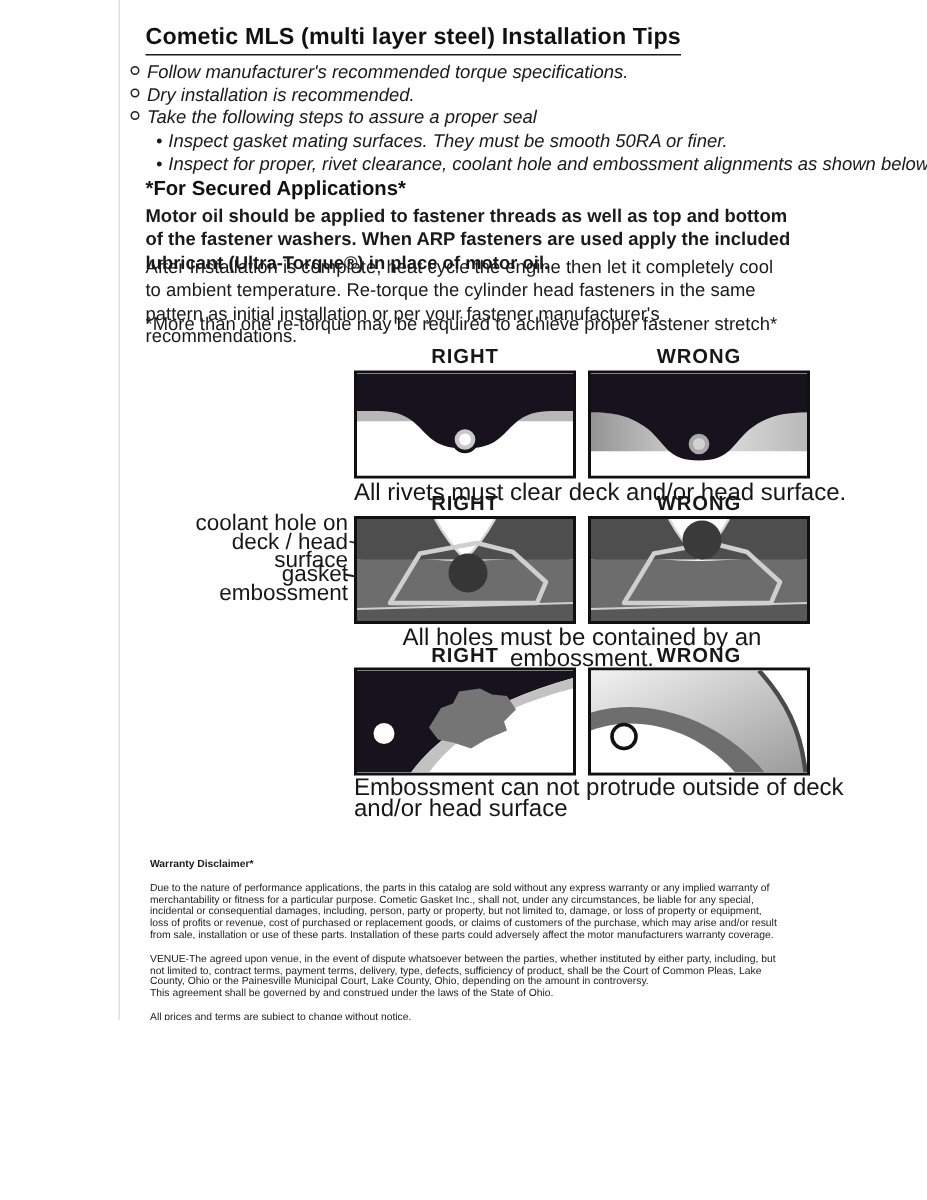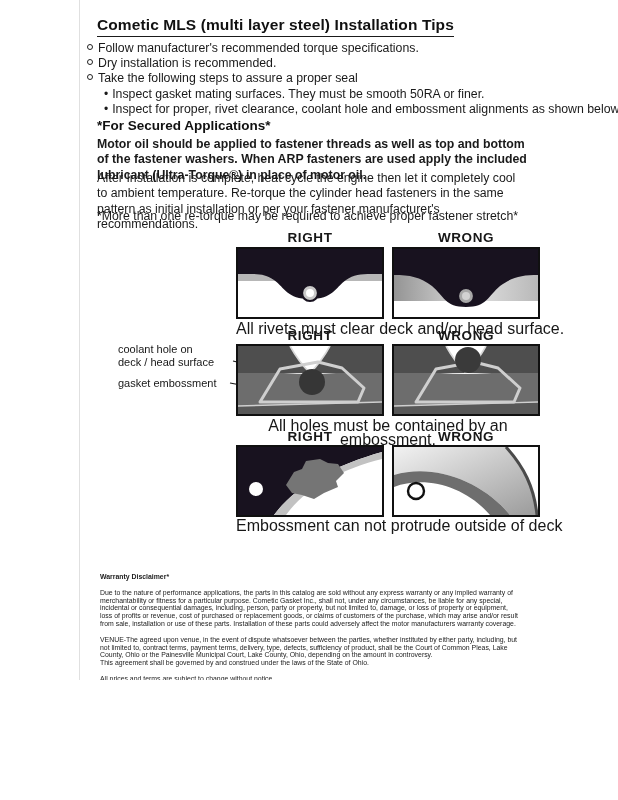--- a/index.html
+++ b/index.html
@@ -4,40 +4,40 @@
 <style>
   html,body{margin:0;padding:0;}
   .page{position:relative;width:618px;height:680px;background:#ffffff;overflow:hidden;
         font-family:"Liberation Sans",sans-serif;color:#1a1a1a;}
   .page-edge{position:absolute;left:79px;top:0;width:1px;height:800px;background:#e0e0e0;}
 
   .title{position:absolute;left:97px;top:16px;margin:0;font-size:15.5px;font-weight:700;
          color:#111;border-bottom:1.6px solid #1a1a1a;padding-bottom:2px;letter-spacing:.1px;}
 
   .bullets{position:absolute;left:87px;top:41px;width:440px;font-size:12.3px;line-height:15.2px;}
-  .b-line{white-space:nowrap;}
+  .b-line{white-space:nowrap;font-style:italic;}
   .b-sub{margin-left:17px;}
   .marker-circle{display:inline-block;width:4px;height:4px;border:1px solid #222;border-radius:50%;
                  margin-right:5px;vertical-align:2px;}
   .marker-dot{display:inline-block;margin-right:4px;font-size:12px;}
 
   .diesel-heading{position:absolute;left:97px;top:118px;font-size:13.5px;font-weight:700;color:#111;}
   .body-p{position:absolute;left:97px;width:430px;margin:0;font-size:12.3px;line-height:15.3px;}
   .p1{top:137px;font-weight:bold;}
   .p2{top:171px;}
   .p3{top:209px;}
 
   .col-head{position:absolute;width:148px;text-align:center;font-size:13.5px;font-weight:700;
             letter-spacing:.6px;color:#171717;}
   .panel{position:absolute;width:148px;height:72px;border:2px solid #101010;box-sizing:border-box;
          background:#fff;}
   .panel svg{display:block;}
   .cap{position:absolute;font-size:16px;line-height:13.5px;color:#171717;}
 
-  .diag-label{position:absolute;left:118px;width:114px;font-size:11px;
+  .diag-label{position:absolute;left:118px;width:114px;text-align:right;font-size:15px;
               line-height:12.5px;color:#171717;}
   .leader-overlay{position:absolute;left:0;top:0;width:618px;height:800px;pointer-events:none;}
 
   .fine-print{position:absolute;left:100px;top:573px;width:420px;font-size:6.9px;
               line-height:7.8px;color:#1b1b1b;}
   .fp-h{font-weight:700;margin-bottom:8px;}
   .fp-p{margin:0 0 8px 0;}
   .fp-p.tight{margin-bottom:0;}
 
   .footer-code{position:absolute;left:389px;top:760px;font-size:14px;letter-spacing:.3px;color:#2a2a2a;}
@@ -161,20 +161,21 @@
       </defs>
       <rect x="0" y="0" width="144" height="68" fill="#ffffff"></rect>
       <path d="M0,0 L112,0 C130,20 140,40 143,68 L116,68 C88,34 40,16 0,28 Z" fill="url(#gradF)"></path>
       <path d="M112,0 C130,20 140,40 143,68" stroke="#4a4a4a" stroke-width="3" fill="none"></path>
       <path d="M0,28 C40,16 88,34 116,68 L96,68 C72,40 32,28 0,40 Z" fill="#6e6e6e"></path>
       <circle cx="22" cy="44" r="8" fill="#ffffff" stroke="#111111" stroke-width="2.4"></circle>
     </svg>
   </div>
   <div class="cap" style="left:236px;top:519px;">
     <div>Embossment can not protrude outside of deck</div>
+    <div>and/or head surface</div>
   </div>
 
   <div class="fine-print">
     <div class="fp-h">Warranty Disclaimer*</div>
     <p class="fp-p">Due to the nature of performance applications, the parts in this catalog are sold without any express warranty or any implied warranty of merchantability or fitness for a particular purpose.  Cometic Gasket Inc., shall not, under any circumstances, be liable for any special, incidental or consequential damages, including, person, party or property, but not limited to, damage, or loss of property or equipment, loss of profits or revenue, cost of purchased or replacement goods, or claims of customers of the purchase, which may arise and/or result from sale, installation or use of these parts.  Installation of these parts could adversely affect the motor manufacturers warranty coverage.</p>
     <p class="fp-p tight">VENUE-The agreed upon venue, in the event of dispute whatsoever between the parties, whether instituted by either party, including, but not limited to, contract terms, payment terms, delivery, type, defects, sufficiency of product, shall be the Court of Common Pleas, Lake County, Ohio or the Painesville Municipal Court, Lake County, Ohio, depending on the amount in controversy.</p>
     <p class="fp-p">This agreement shall be governed by and construed under the laws of the State of Ohio.</p>
     <p class="fp-p">All prices and terms are subject to change without notice.</p>
     <p class="fp-p">Terms COD- Secured with a completed dealer/jobber application on File, COD-Company check with a current credit card number on file.  Open accounts may be established by well rated firms.  A credit application is available upon request.  Open accounts are due payable Net 30 days from date of invoice.  No statement will be sent.  If an account becomes 60 or more days past due, it is subject to being placed on credit hold.  No orders will be shipped or new orders accepted until past due balance is paid.  If an account becomes 90 or more days past due, it is subject to being placed for collections.  All costs of collection are the responsibility of the customer, including attorney fees, court costs, and other expenses of litigation.</p>
     <p class="fp-p">Returns- Authorized (RGA) must be obtained in advance on all returns.  A packing slip or invoice number must accompany the merchandise.  No returns after 30 days from invoice date.  All returns are subject to a 25% restocking charge.  All custom designed and custom manufactured gaskets are non-returnable.</p>

